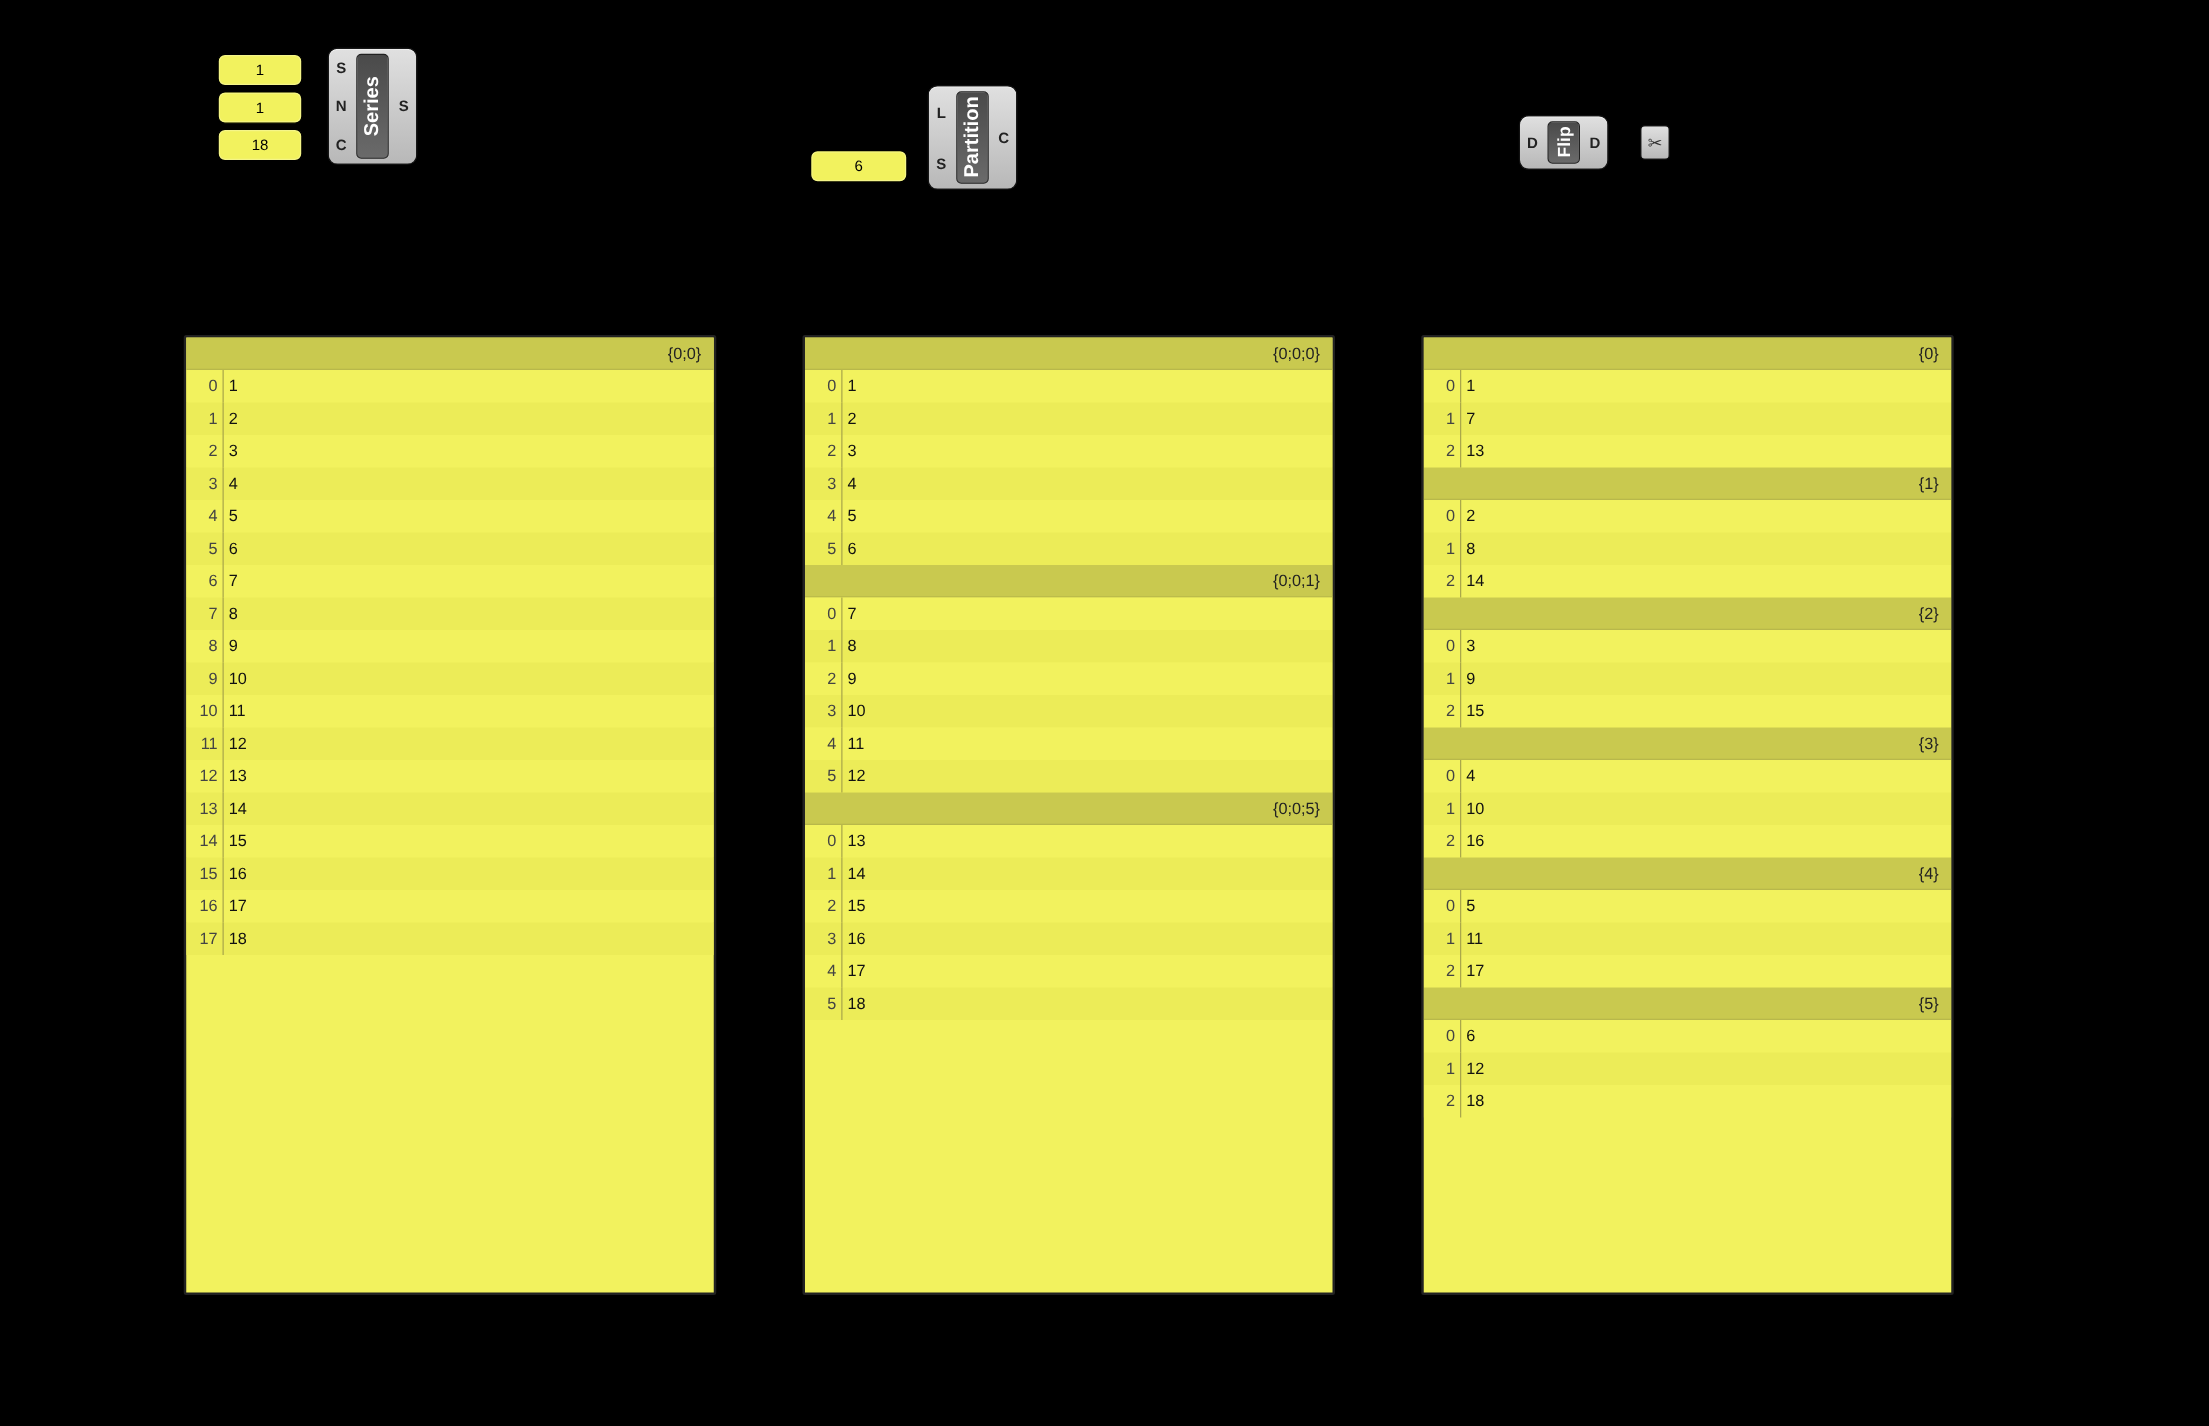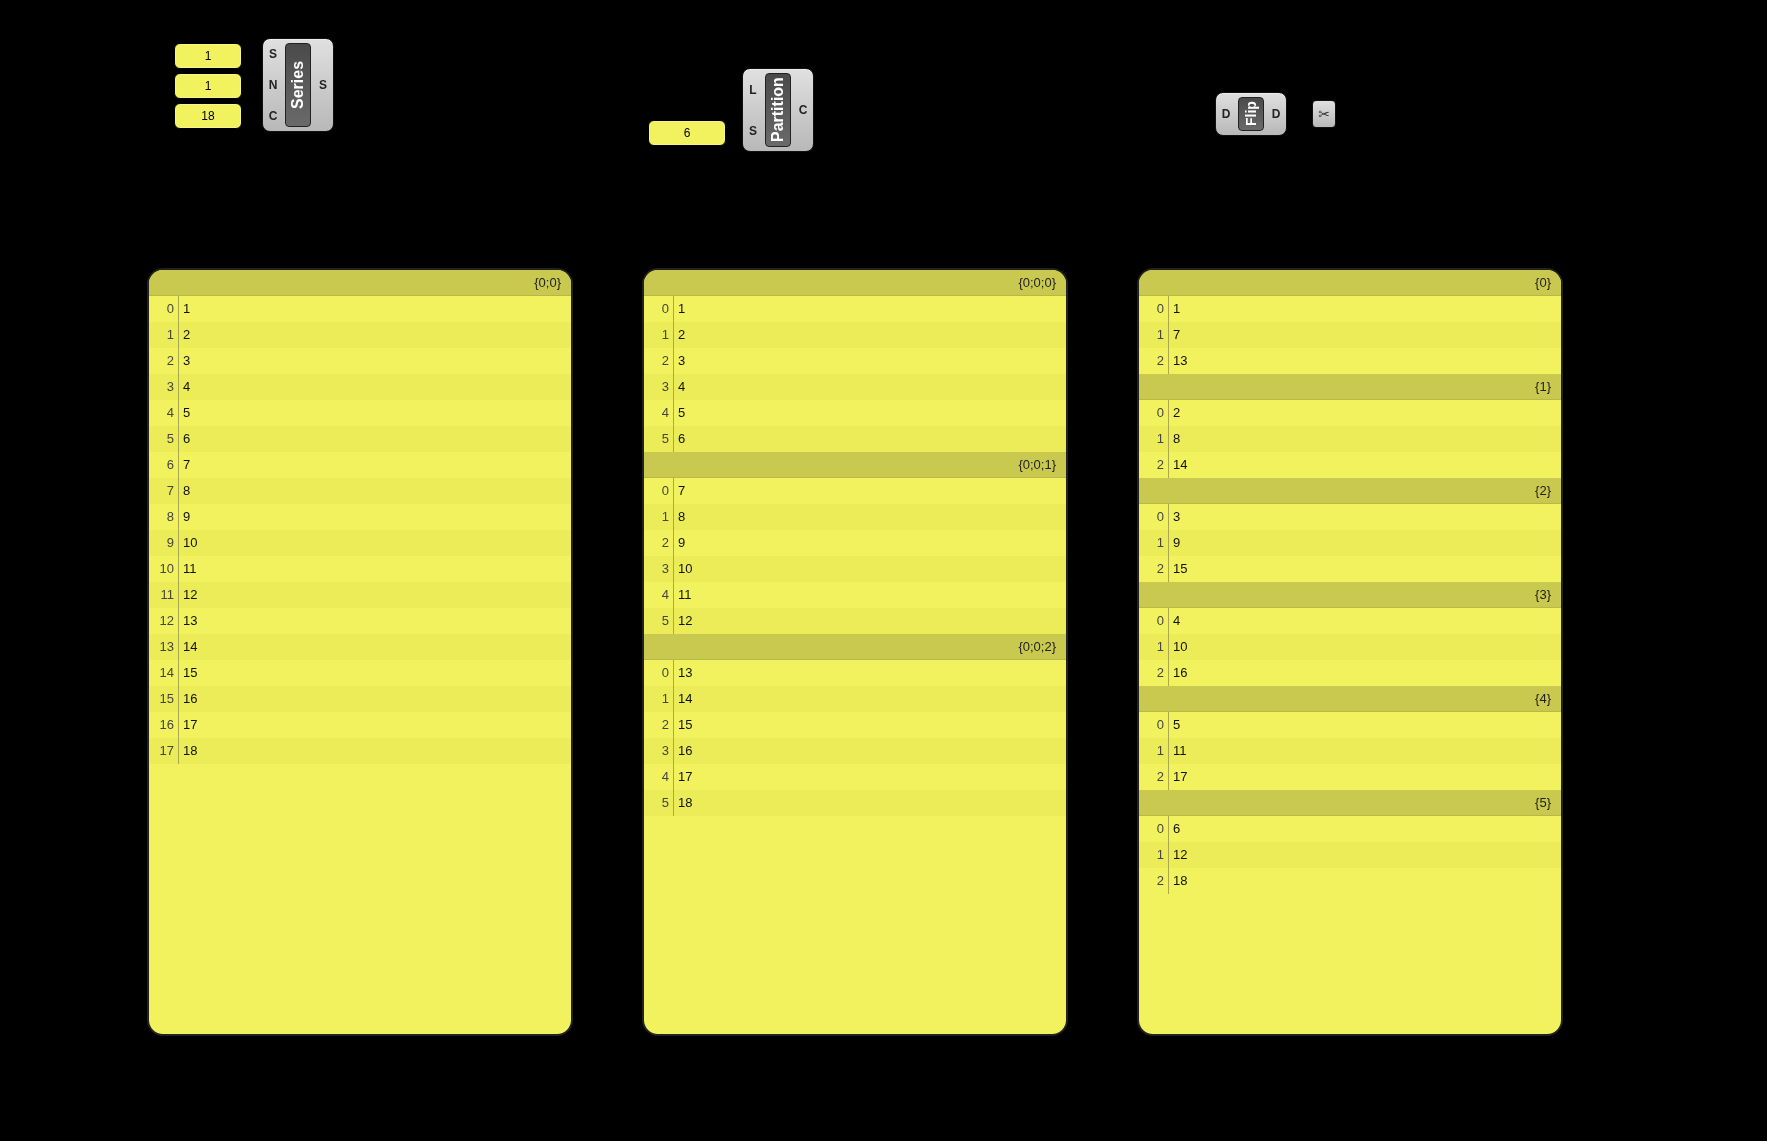--- a/index.html
+++ b/index.html
@@ -54,21 +54,21 @@
     padding:4px 2px;
     min-width:26px;
   }
   .port { font-weight:bold; }
 
   
   .panel {
     position:absolute;
     background:#f2f25e;
     border:2px solid #222;
-    border-radius:16px;
+    border-radius:2px;
     overflow:hidden;
     box-shadow: 0 2px 6px #0008;
   }
   .panel-inner {
     position:absolute;
     left:0; top:0; right:0; bottom:0;
   }
   .branch-header {
     height:26px;
     line-height:26px;
@@ -288,21 +288,21 @@
         </div>
         <div class="row">
           <span class="idx">4</span>
           <span class="val">11</span>
         </div>
         <div class="row">
           <span class="idx">5</span>
           <span class="val">12</span>
         </div>
       </div>
-      <div class="branch-header">{0;0;2}</div>
+      <div class="branch-header">{0;0;5}</div>
       <div class="branch-rows">
         <div class="row">
           <span class="idx">0</span>
           <span class="val">13</span>
         </div>
         <div class="row">
           <span class="idx">1</span>
           <span class="val">14</span>
         </div>
         <div class="row">

